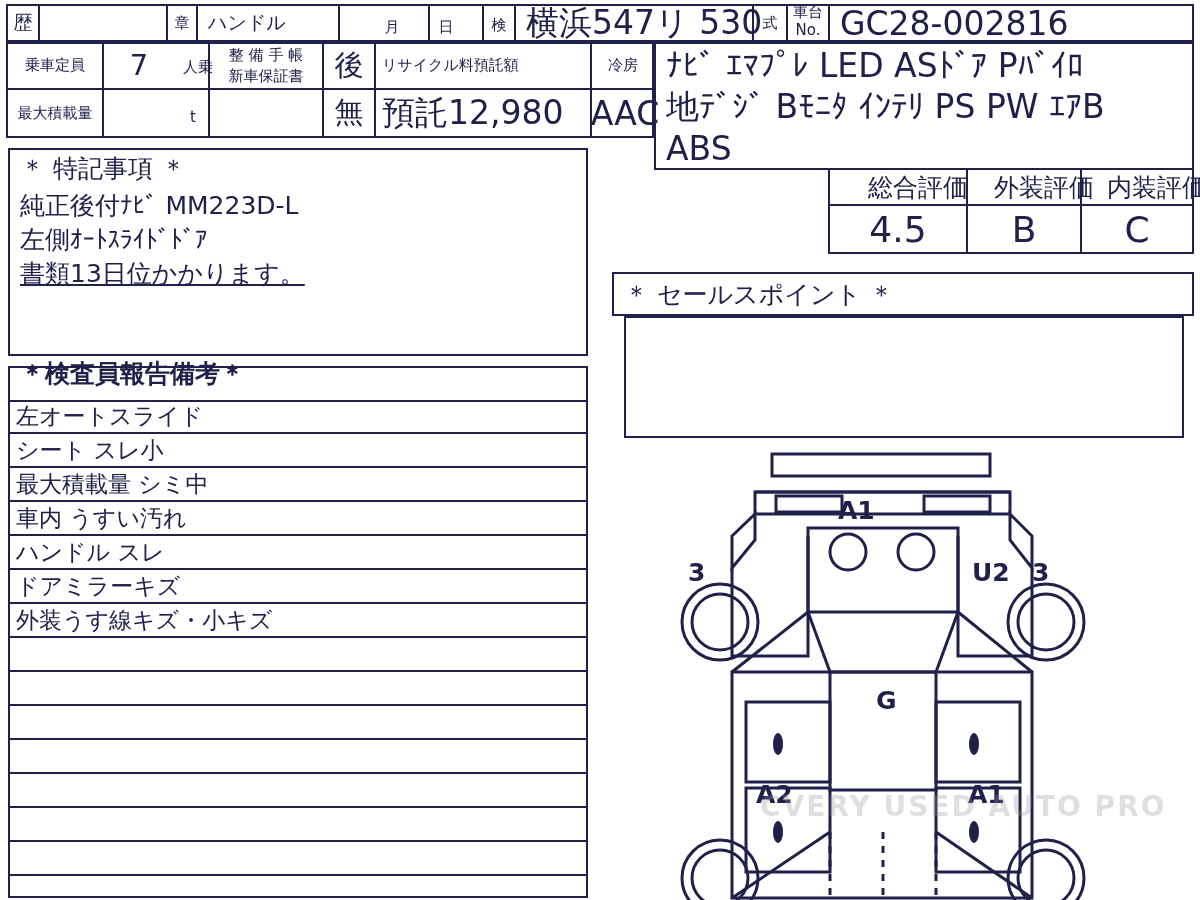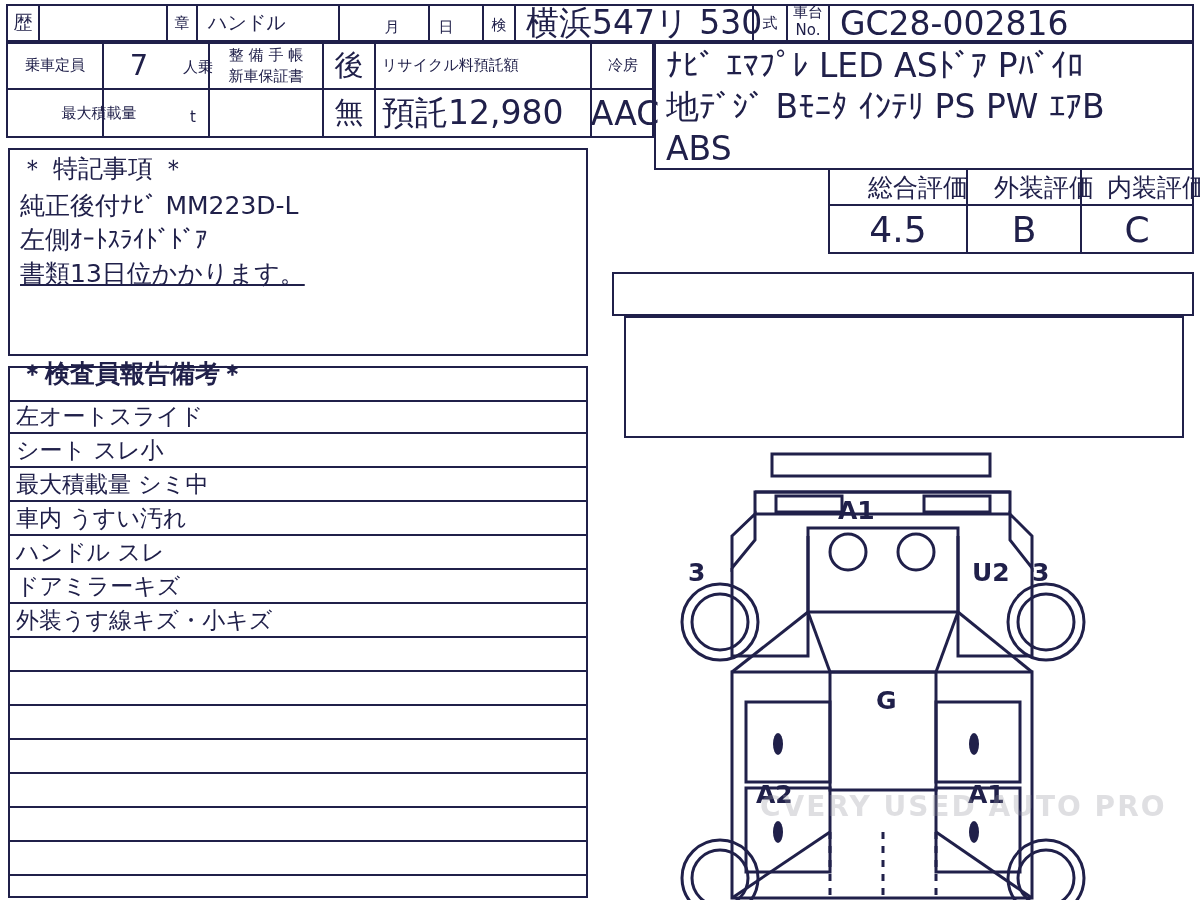--- a/index.html
+++ b/index.html
@@ -127,21 +127,21 @@
   <div class="vline" style="left:208px; top:42px; height:96px;"></div>
   <div class="vline" style="left:322px; top:42px; height:96px;"></div>
   <div class="vline" style="left:374px; top:42px; height:96px;"></div>
   <div class="vline" style="left:590px; top:42px; height:96px;"></div>
   <div class="hline" style="left:208px; top:88px; width:166px;"></div>
   <div class="hline" style="left:374px; top:88px; width:280px;"></div>
 
   <div class="cell lbl-sm center" style="left:8px; top:44px; width:94px; height:42px;">乗車定員</div>
   <div class="cell lbl-xl center" style="left:104px; top:44px; width:70px; height:42px;">7</div>
   <div class="cell lbl-sm center" style="left:178px; top:50px; width:40px; height:34px;">人乗</div>
-  <div class="cell lbl-sm center" style="left:8px; top:90px; width:94px; height:46px;margin-left:44px;">最大積載量</div>
+  <div class="cell lbl-sm center" style="left:8px; top:90px; width:94px; height:46px;">最大積載量</div>
   <div class="cell lbl-sm center" style="left:180px; top:100px; width:26px; height:34px;">t</div>
 
   <div class="cell lbl-sm center" style="left:210px; top:44px; width:112px; height:22px;">整 備 手 帳</div>
   <div class="cell lbl-sm center" style="left:210px; top:64px; width:112px; height:24px;">新車保証書</div>
   <div class="cell lbl-xl center" style="left:324px; top:44px; width:50px; height:44px;">後</div>
   <div class="cell lbl-xl center" style="left:324px; top:90px; width:50px; height:46px;">無</div>
 
   <div class="cell lbl-sm left pad6" style="left:376px; top:44px; width:216px; height:42px;">リサイクル料預託額</div>
   <div class="cell lbl-xxl left pad6" style="left:376px; top:90px; width:216px; height:46px;">預託12,980</div>
   <div class="cell lbl-sm center" style="left:592px; top:44px; width:62px; height:42px;">冷房</div>
@@ -163,20 +163,21 @@
   <div class="vline" style="left:966px; top:168px; height:86px;"></div>
   <div class="vline" style="left:1080px; top:168px; height:86px;"></div>
   <div class="cell lbl-lg center" style="left:830px; top:170px; width:136px; height:34px;">総合評価</div>
   <div class="cell lbl-lg center" style="left:968px; top:170px; width:112px; height:34px;">外装評価</div>
   <div class="cell lbl-lg center" style="left:1082px; top:170px; width:110px; height:34px;">内装評価</div>
   <div class="cell lbl-xxl center" style="left:830px; top:206px; width:136px; height:46px; font-size:36px;">4.5</div>
   <div class="cell lbl-xxl center" style="left:968px; top:206px; width:112px; height:46px; font-size:36px;">B</div>
   <div class="cell lbl-xxl center" style="left:1082px; top:206px; width:110px; height:46px; font-size:36px;">C</div>
 
   <div class="box" style="left:612px; top:272px; width:582px; height:44px;"></div>
+  <div class="cell lbl-lg left pad10" style="left:614px; top:274px; width:578px; height:40px;">＊ セールスポイント ＊</div>
   <div class="box" style="left:624px; top:316px; width:560px; height:122px;"></div>
 
   <div class="box" style="left:8px; top:366px; width:580px; height:532px;"></div>
   <div class="cell lbl-lg left pad10" style="left:10px; top:356px; width:576px; height:34px;font-weight:bold;">＊検査員報告備考＊</div>
   <div class="hline" style="left:8px; top:400px; width:580px;"></div>
 
   <div class="note-row" style="top:400px;">左オートスライド</div>
   <div class="note-row" style="top:434px;">シート スレ小</div>
   <div class="note-row" style="top:468px;">最大積載量 シミ中</div>
   <div class="note-row" style="top:502px;">車内 うすい汚れ</div>

